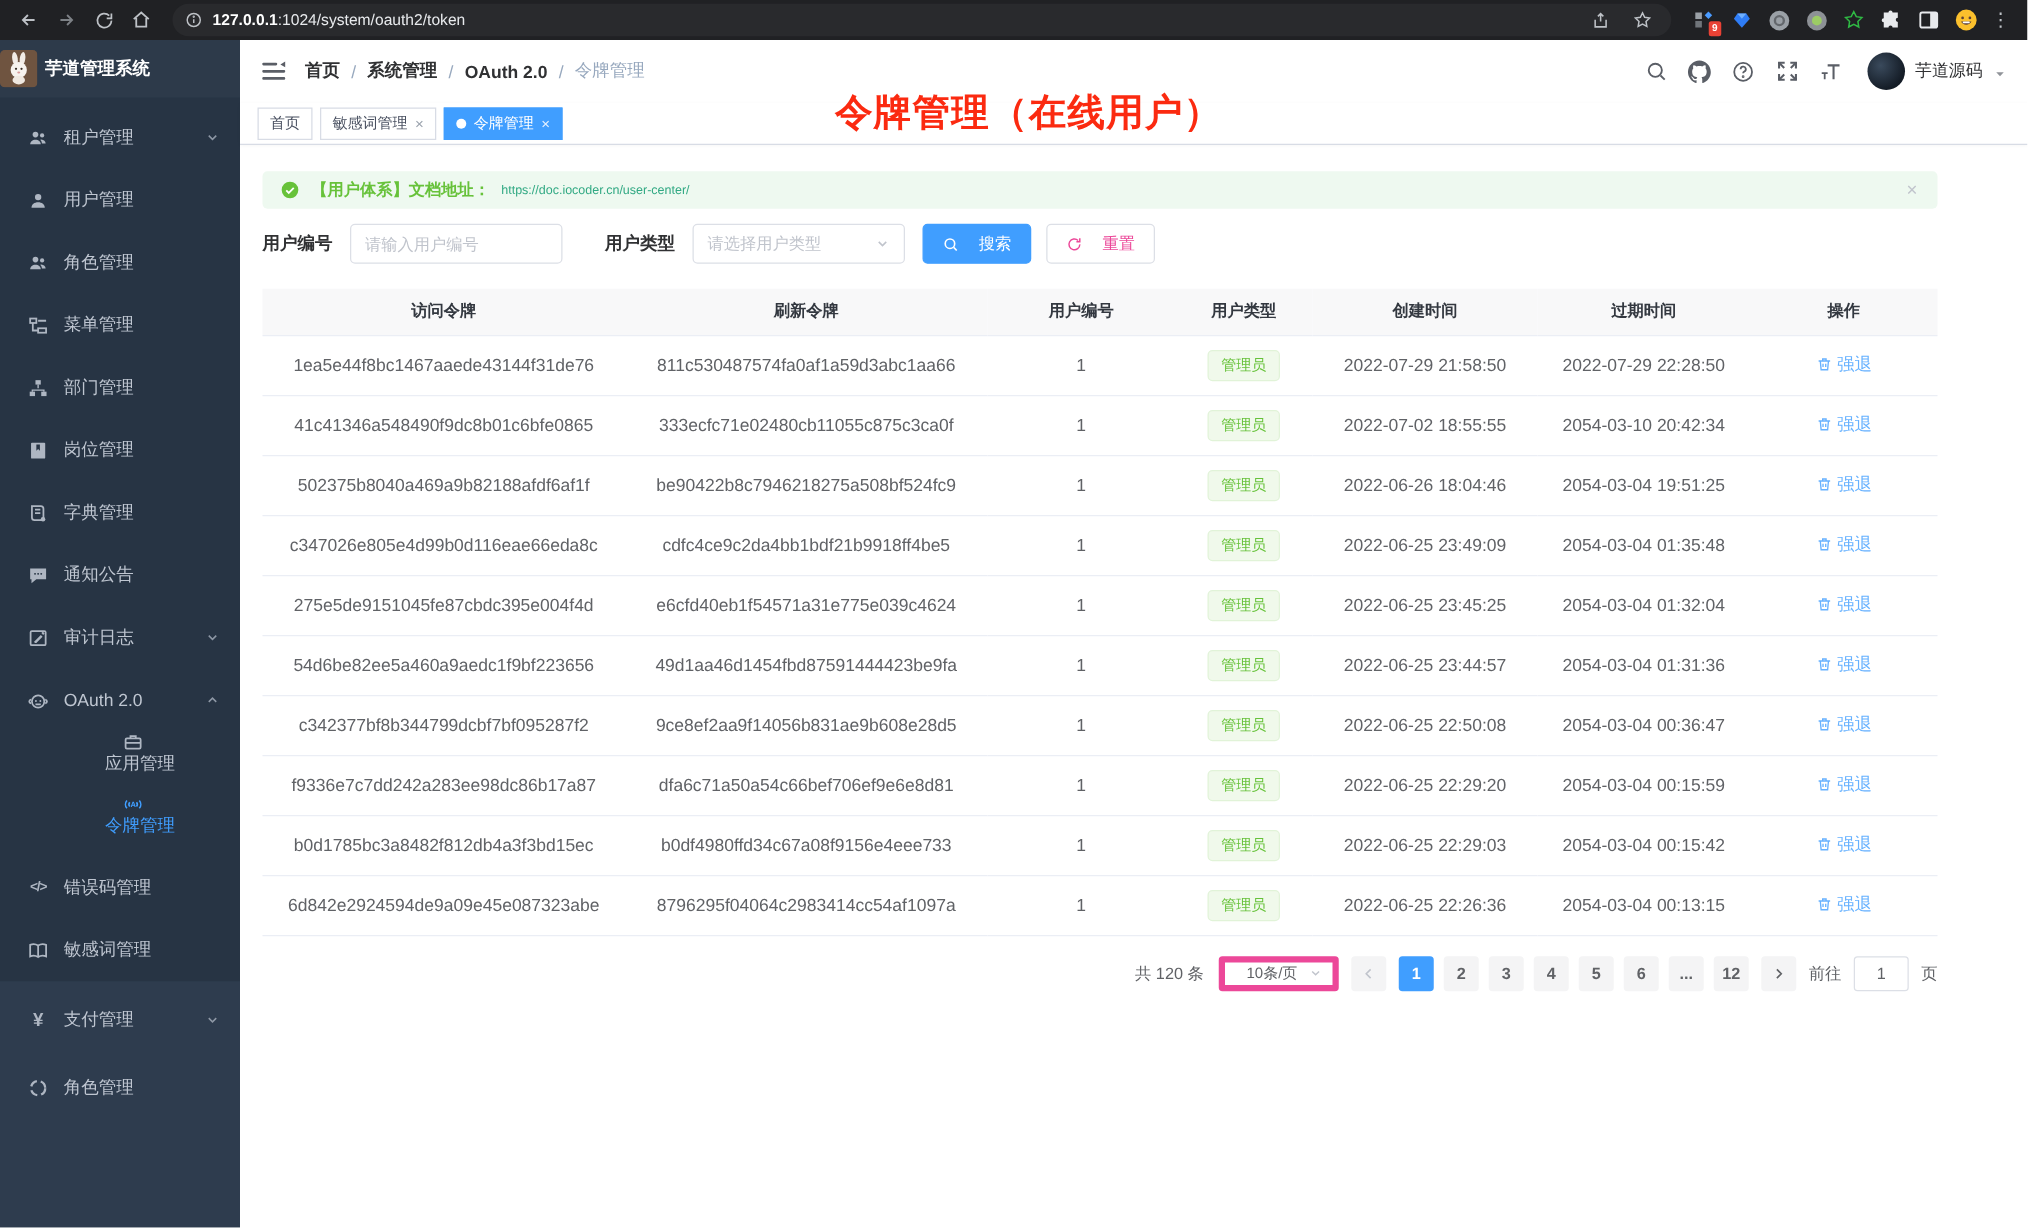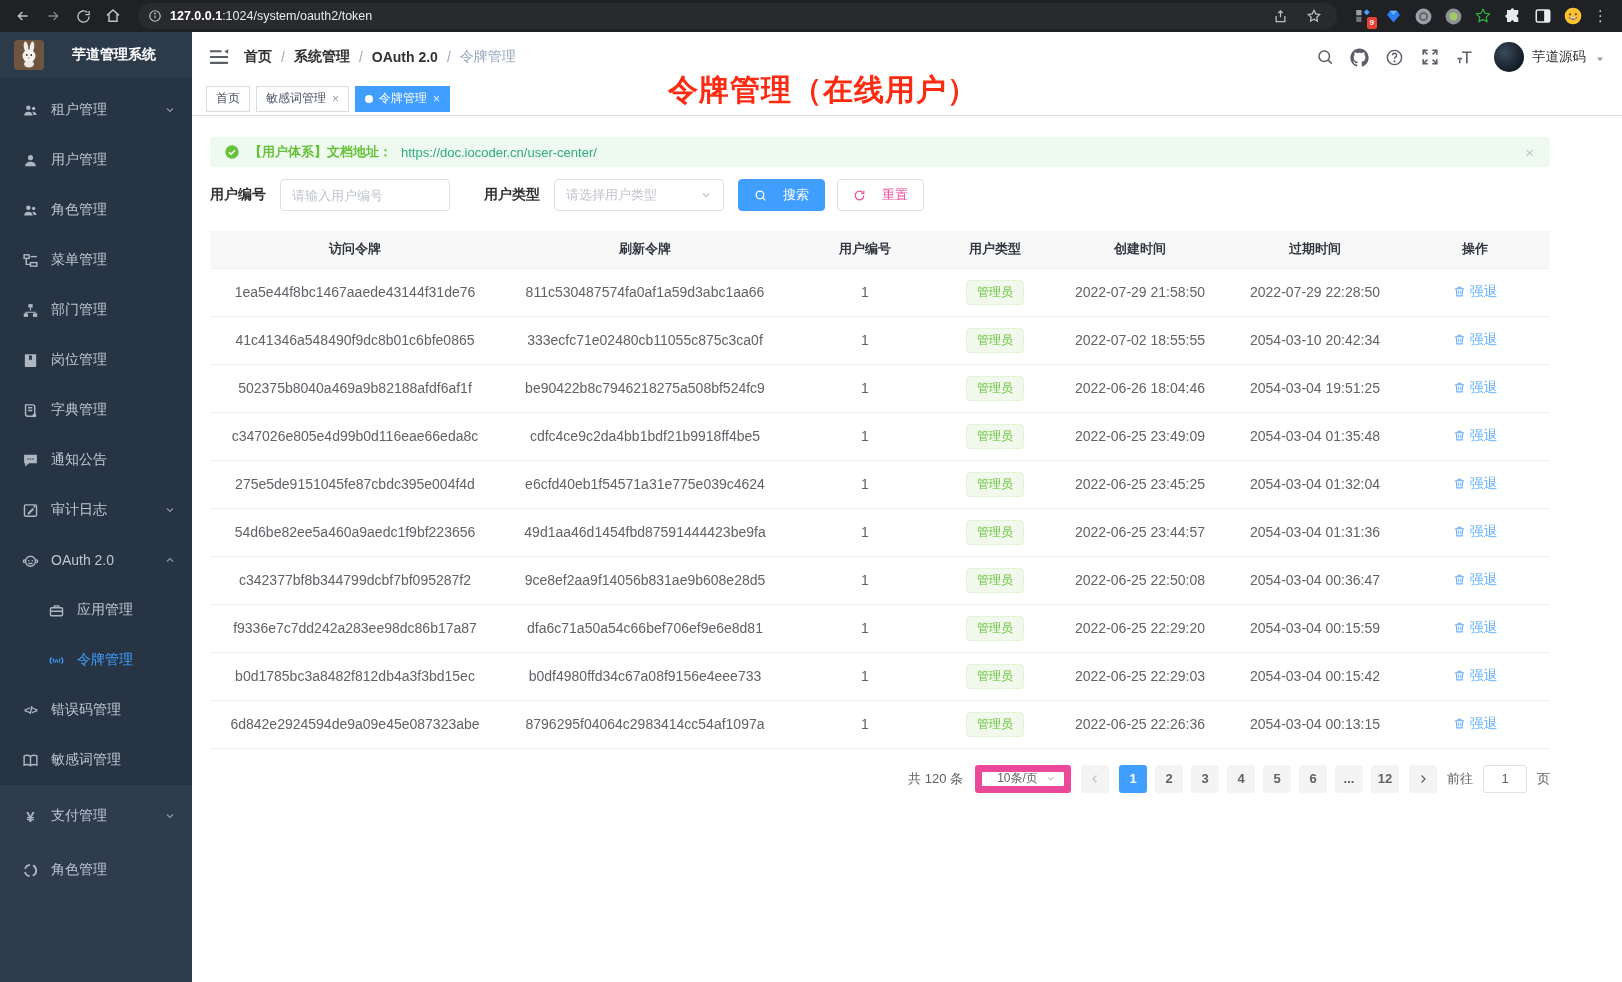--- a/index.html
+++ b/index.html
@@ -22,27 +22,27 @@
   .ext-group { display:flex; align-items:center; gap:10px; padding:0 4px; }
   .ext-ico { position:relative; width:20px; height:20px; display:flex; align-items:center; justify-content:center; flex:none; }
   .ext-badge { position:absolute; right:-4px; bottom:-3px; background:#e94235; color:#fff; font-size:8px; line-height:10px; padding:1px 3px; border-radius:2px; font-weight:700; }
   .dots-v { color:#bdc1c6; font-size:15px; letter-spacing:0; }
 
   
   .app { display:flex; height:950px; }
 
   
   .sidebar { width:192px; background:#273444; display:flex; flex-direction:column; flex:none; }
-  .logo-row { height:46px; background:#2d3a4a; display:flex; align-items:center; padding-left:14px; gap:28px; flex:none; }
+  .logo-row { height:46px; background:#2d3a4a; display:flex; align-items:center; gap:6px; flex:none; }
   .logo-img { width:30px; height:30px; border-radius:4px; overflow:hidden; flex:none; }
   .logo-title { color:#fff; font-size:14px; font-weight:700; white-space:nowrap; }
   .menu { padding-top:7px; }
   .menu-item { height:50px; display:flex; align-items:center; padding:0 16px 0 22px; color:#bfc6d1; font-size:14px; cursor:pointer; }
   .menu-item .mi-icon { width:17px; height:17px; margin-right:12px; flex:none; display:flex; align-items:center; justify-content:center; color:#aeb6c2; }
-  .menu-item.sub { padding-left:48px; }
+  .menu-item.sub { padding-left:48px;flex-direction:column; }
   .menu-item.active, .menu-item.active .mi-icon { color:#409eff; }
   .mi-label { flex:1; white-space:nowrap; }
   .mi-chevron { width:12px; height:12px; color:#8d97a5; flex:none; }
   .sidebar-bottom { background:#2e3c4e; flex:1; padding-top:4px; }
   .sidebar-bottom .menu-item { height:54px; }
   .tico { font-size:15px; font-weight:700; line-height:1; }
   .tico.small { font-size:11px; letter-spacing:-1px; }
 
   
   .main { flex:1; display:flex; flex-direction:column; min-width:0; background:#fff; }
@@ -66,21 +66,21 @@
   .tag-item.active .tag-close { color:#e8f2ff; }
   .tag-dot { width:8px; height:8px; border-radius:50%; background:#fff; display:none; }
   .tag-item.active .tag-dot { display:inline-block; }
 
   .annotation { position:absolute; left:668px; top:70px; font-size:30px; font-weight:600; color:#fb2a10; z-index:50; white-space:nowrap; letter-spacing:1px; }
 
   
   .content { flex:1; padding:21px 72px 0 18px; min-width:0; }
   .alert { position:relative; height:30px; background:#eef9f0; border-radius:4px; display:flex; align-items:center; padding:0 14px; gap:9px; }
   .alert-text { font-size:13px; color:#67c23a; font-weight:600; }
-  .alert-link { font-size:13px; color:#31a983; }
+  .alert-link { font-size:10px; color:#31a983; }
   .alert-close { position:absolute; right:16px; top:50%; transform:translateY(-50%); color:#c0c4cc; font-size:15px; cursor:pointer; line-height:1; }
 
   .filter-row { margin-top:12px; display:flex; align-items:center; }
   .f-label { font-size:14px; font-weight:700; color:#303133; margin-right:14px; white-space:nowrap; }
   .f-input, .f-select { width:170px; height:32px; border:1px solid #dcdfe6; border-radius:4px; background:#fff; font-size:13px; padding:0 11px; color:#606266; }
   .f-input::placeholder { color:#c0c4cc; }
   .f-select { display:flex; align-items:center; margin-right:0; }
   .f-select .ph { color:#c0c4cc; flex:1; }
   .f-select .sel-chev { width:12px; height:12px; color:#c0c4cc; }
   .f-gap { width:34px; flex:none; }
@@ -94,21 +94,21 @@
   table.tokens td { height:48px; color:#606266; font-size:14px; border-bottom:1px solid #ebeef5; text-align:center; white-space:nowrap; }
   table.tokens th:nth-child(1){ width:290px; } table.tokens th:nth-child(2){ width:290px; }
   table.tokens th:nth-child(3){ width:150px; } table.tokens th:nth-child(4){ width:110px; }
   table.tokens th:nth-child(5){ width:180px; } table.tokens th:nth-child(6){ width:170px; }
   .type-tag { display:inline-block; padding:3px 10px; font-size:12px; color:#67c23a; background:#f0f9eb; border:1px solid #e1f3d8; border-radius:4px; }
   .act-link { display:inline-flex; align-items:center; gap:4px; color:#66b1ff; font-size:14px; cursor:pointer; }
   .act-link .b-ico { width:13px; height:13px; }
 
   .pager { margin-top:16px; display:flex; align-items:center; justify-content:flex-end; gap:10px; font-size:13px; color:#606266; }
   .pg-total { margin-right:2px; }
-  .pg-size { width:96px; height:28px; border:7px solid #ec4899; border-radius:3px; display:flex; align-items:center; padding:0 8px; font-size:12px; color:#606266; }
+  .pg-size { width:96px; height:28px; border:5px solid #ec4899; border-radius:3px; display:flex; align-items:center; padding:0 8px; font-size:12px; color:#606266; }
   .pg-size .ph { flex:1; text-align:center; }
   .pg-size .sel-chev { width:11px; height:11px; color:#c0c4cc; }
   .pg-btn { min-width:28px; height:28px; padding:0 4px; border-radius:3px; background:#f4f4f5; display:flex; align-items:center; justify-content:center; font-size:13px; font-weight:600; color:#606266; cursor:pointer; }
   .pg-btn.disabled { color:#c0c4cc; }
   .pg-btn.active { background:#409eff; color:#fff; }
   .pg-pages { display:flex; gap:8px; }
   .pg-goto-input { width:44px; height:28px; border:1px solid #dcdfe6; border-radius:3px; text-align:center; font-size:13px; color:#606266; }
 </style>
 </head>
 <body>

